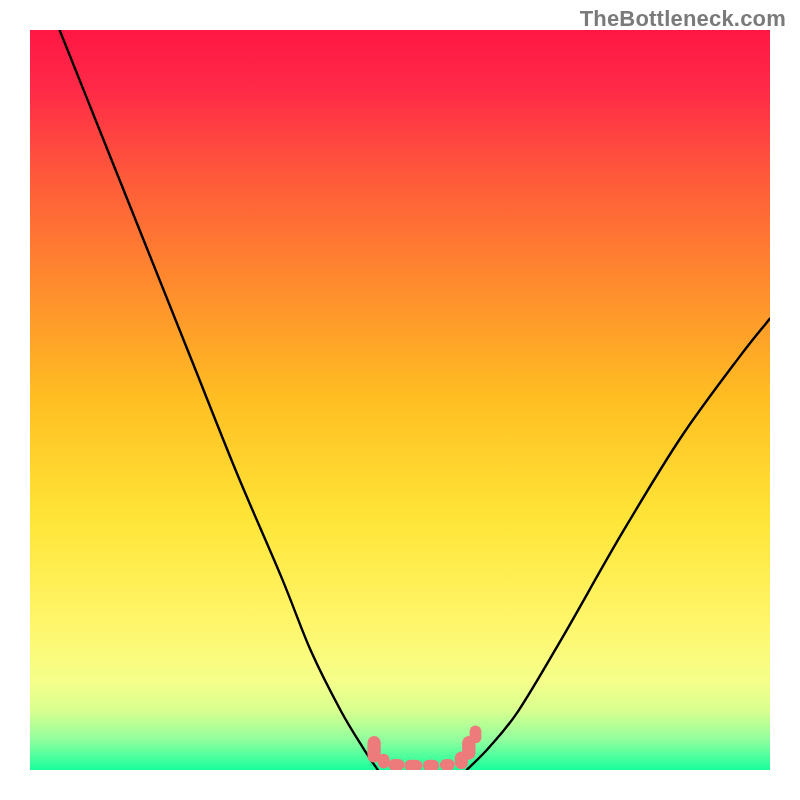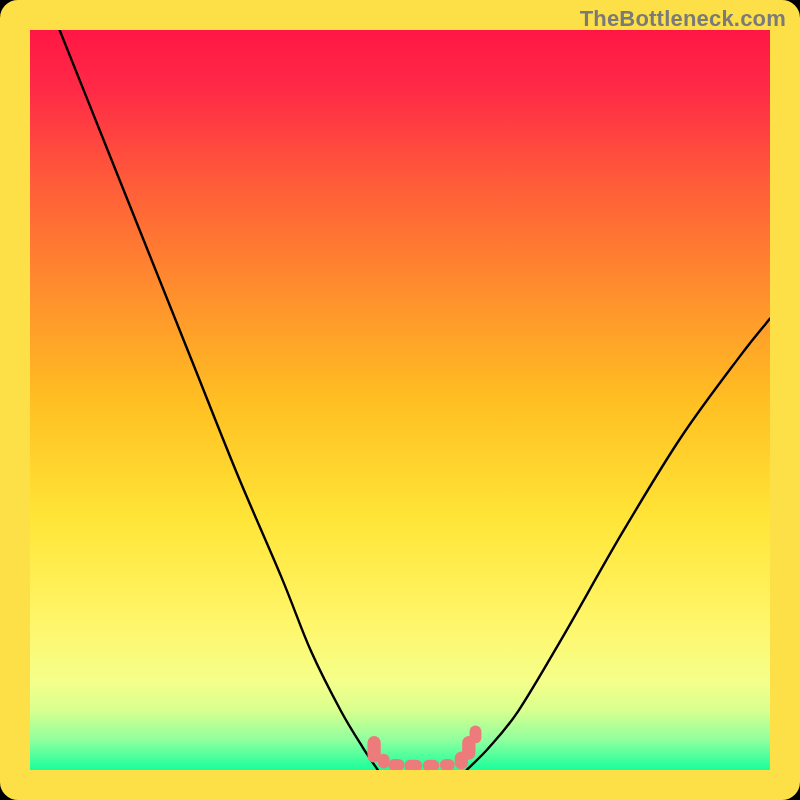--- a/index.html
+++ b/index.html
@@ -8,22 +8,21 @@
     width: 800px;
     height: 800px;
     background: #000;
     overflow: hidden;
     font-family: Arial, Helvetica, sans-serif;
   }
   .frame {
     position: relative;
     width: 800px;
     height: 800px;
-    background: #fde047;
-    border-radius: 18px;
+    background: #ffffff;
   }
   .watermark {
     position: absolute;
     top: 6px;
     right: 14px;
     color: #7a7a7a;
     font-size: 22px;
     font-weight: 600;
     letter-spacing: 0.2px;
   }

